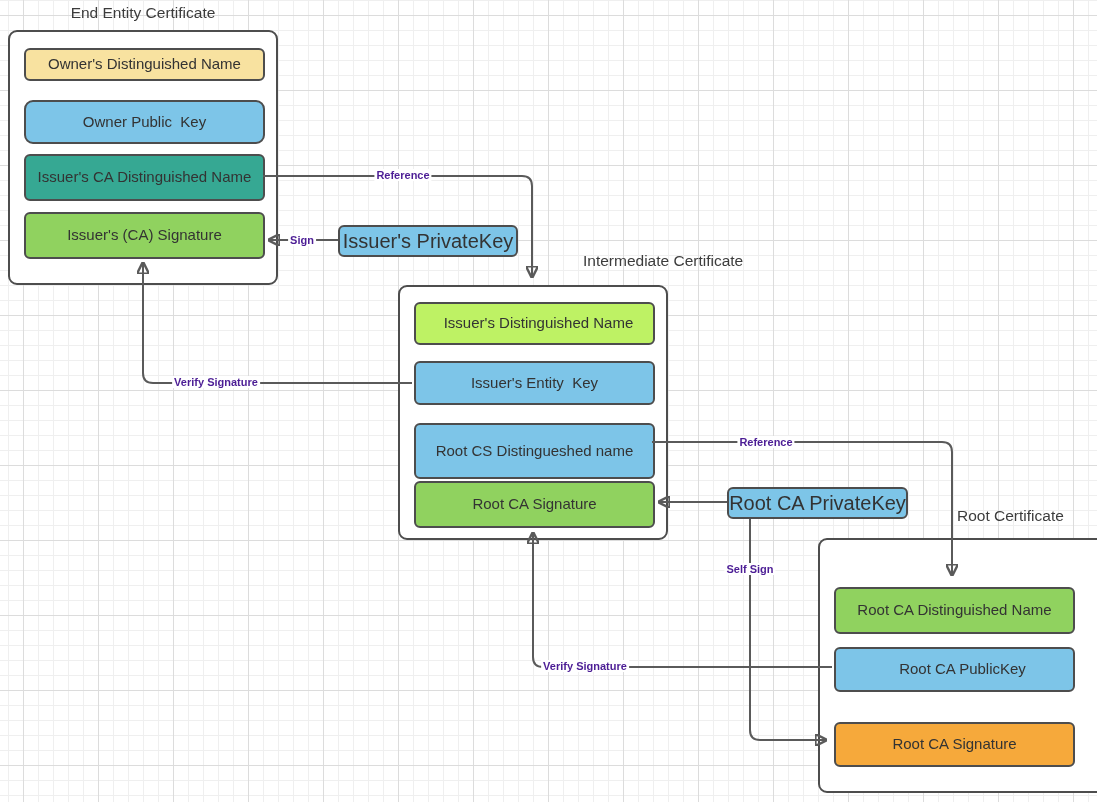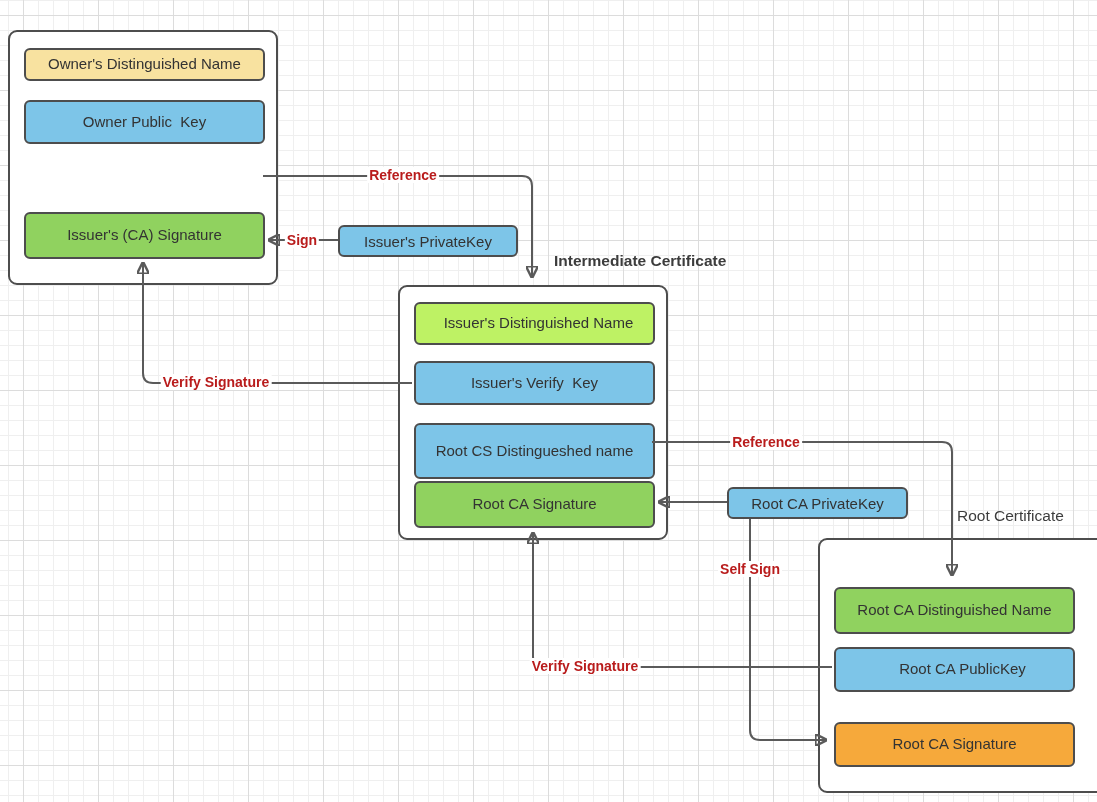--- a/index.html
+++ b/index.html
@@ -43,21 +43,21 @@
   }
   .keybox {
     position: absolute;
     border: 2px solid #4d4d4d;
     border-radius: 6px;
     box-sizing: border-box;
     display: flex;
     align-items: center;
     justify-content: center;
     text-align: center;
-    font-size: 15px;
+    font-size: 20px;
     color: #333333;
     z-index: 1;
     white-space: pre-wrap;
   }
   .cert-title {
     position: absolute;
     font-size: 15.5px;
     color: #3c3c3c;
     white-space: nowrap;
     z-index: 1;
@@ -71,46 +71,48 @@
     pointer-events: none;
   }
   #connectors path {
     fill: none;
     stroke: #5a5a5a;
     stroke-width: 2;
   }
   .conn-label {
     position: absolute;
     transform: translate(-50%, -50%);
-    font-size: 14px;
+    font-size: 11px;
     font-weight: bold;
-    color: #b91c1c;
+    color: #4c1d95;
     background: #ffffff;
     padding: 0 2px;
     white-space: nowrap;
     z-index: 3;
   }
 </style>
 </head>
 <body>
 
 <div id="canvas">
 
-  <div class="cert-title" style="left:554px; top:252px;font-weight:bold;">Intermediate Certificate</div>
+  <div class="cert-title centered" style="left:8px; top:4px; width:270px;">End Entity Certificate</div>
+  <div class="cert-title" style="left:583px; top:252px;">Intermediate Certificate</div>
   <div class="cert-title" style="left:957px; top:507px;text-align:center;">Root Certificate</div>
 
   <div class="cert" style="left:8px; top:30px; width:270px; height:255px;">
     <div class="field" style="left: 14px; top: 16px; width: 241px; height: 33px; background: rgb(248, 226, 160);">Owner's Distinguished Name</div>
-    <div class="field" style="left: 14px; top: 68px; width: 241px; height: 44px; background: rgb(125, 197, 232);">Owner Public  Key</div>
+    <div class="field" style="left: 14px; top: 68px; width: 241px; height: 44px; background: rgb(125, 197, 232); border-radius: 9px;">Owner Public  Key</div>
+    <div class="field" style="left: 14px; top: 122px; width: 241px; height: 47px; background: rgb(54, 168, 147);">Issuer's CA Distinguished Name</div>
     <div class="field" style="left: 14px; top: 180px; width: 241px; height: 47px; background: rgb(144, 210, 95);">Issuer's (CA) Signature</div>
   </div>
 
   <div class="cert" style="left:398px; top:285px; width:270px; height:255px;">
     <div class="field" style="left: 14px; top: 15px; width: 241px; height: 43px; background: #bef264; padding-left: 16px;">Issuer's Distinguished Name</div>
-    <div class="field" style="left: 14px; top: 74px; width: 241px; height: 44px; background: rgb(125, 197, 232);">Issuer's Verify  Key</div>
+    <div class="field" style="left: 14px; top: 74px; width: 241px; height: 44px; background: rgb(125, 197, 232);">Issuer's Entity  Key</div>
     <div class="field" style="left: 14px; top: 136px; width: 241px; height: 56px; background: rgb(125, 197, 232);">Root CS Distingueshed name</div>
     <div class="field" style="left: 14px; top: 194px; width: 241px; height: 47px; background: rgb(144, 210, 95);">Root CA Signature</div>
   </div>
 
   <div class="cert" style="left:818px; top:538px; width:316px; height:255px;">
     <div class="field" style="left: 14px; top: 47px; width: 241px; height: 47px; background: rgb(144, 210, 95);">Root CA Distinguished Name</div>
     <div class="field" style="left: 14px; top: 107px; width: 241px; height: 45px; background: rgb(125, 197, 232); padding-left: 24px;">Root CA PublicKey</div>
     <div class="field" style="left: 14px; top: 182px; width: 241px; height: 45px; background: rgb(246, 169, 59);">Root CA Signature</div>
   </div>
 

